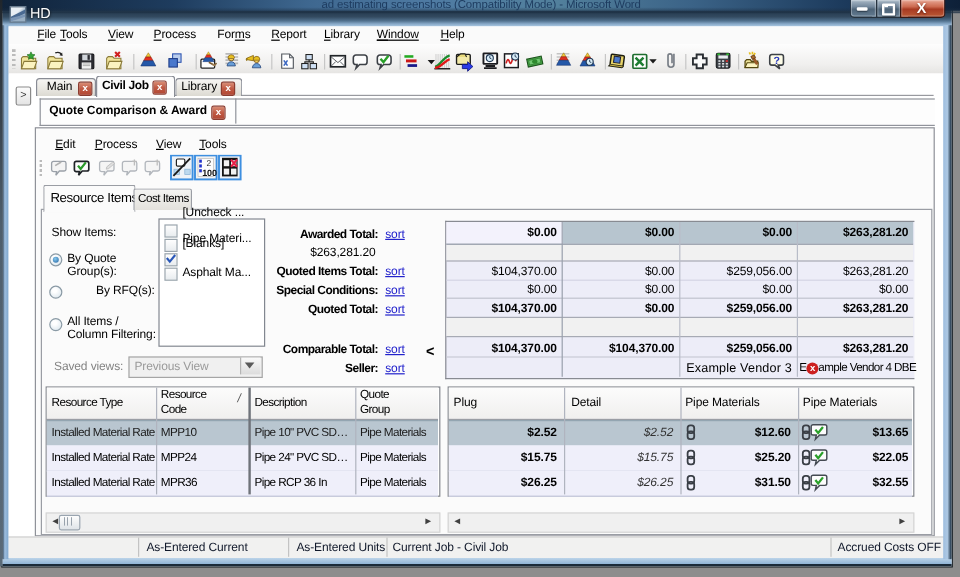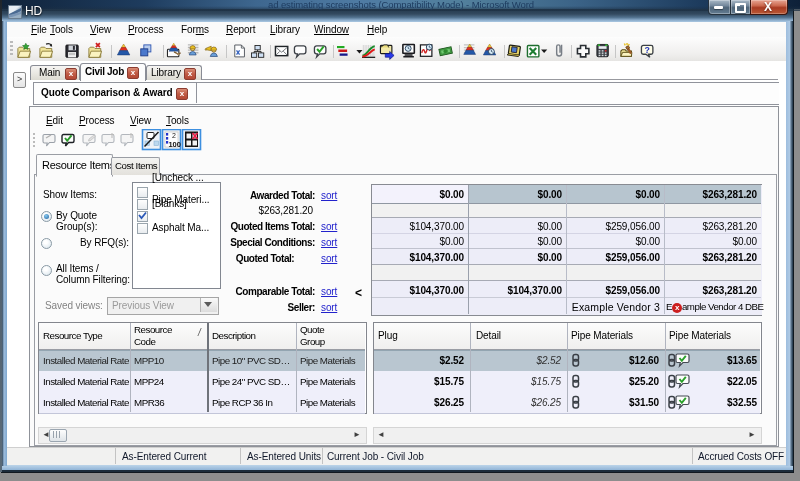--- a/index.html
+++ b/index.html
@@ -380,21 +380,21 @@
 <div class="abs" style="left:137px;top:223px;width:9px;height:9px;border:1px solid #9aa5ad;background:linear-gradient(#fefefe,#e8ecef);"></div>
 <div class="abs" style="left:152px;top:222px;">Asphalt Ma...</div>
 
 <div class="lbl" style="left:230px;top:190px;width:85px;text-align:right;">Awarded Total:</div>
 <div class="abs sort" style="left:321px;top:190px;">sort</div>
 <div class="cellv" style="left:230px;top:205px;width:83px;text-align:right;">$263,281.20</div>
 <div class="lbl" style="left:215px;top:221px;width:100px;text-align:right;">Quoted Items Total:</div>
 <div class="abs sort" style="left:321px;top:221px;">sort</div>
 <div class="lbl" style="left:215px;top:237px;width:100px;text-align:right;">Special Conditions:</div>
 <div class="abs sort" style="left:321px;top:237px;">sort</div>
-<div class="lbl" style="left:215px;top:253px;width:100px;text-align:center;">Quoted Total:</div>
+<div class="lbl" style="left:215px;top:253px;width:100px;text-align:right;">Quoted Total:</div>
 <div class="abs sort" style="left:321px;top:253px;">sort</div>
 <div class="lbl" style="left:215px;top:286px;width:100px;text-align:right;">Comparable Total:</div>
 <div class="abs sort" style="left:321px;top:286px;">sort</div>
 <div class="lbl" style="left:355px;top:286px;font-size:12px;">&lt;</div>
 <div class="lbl" style="left:215px;top:302px;width:100px;text-align:right;">Seller:</div>
 <div class="abs sort" style="left:321px;top:302px;">sort</div>
 
 <div class="abs" style="left:371px;top:184px;width:390px;height:130px;border:1px solid #888b92;border-right:none;background:#ededf8;"></div>
 <div class="abs" style="left:372px;top:185px;width:97px;height:18px;background:#f3f2fc;"></div>
 <div class="abs" style="left:469px;top:185px;width:292px;height:18px;background:#b7c5cf;"></div>

